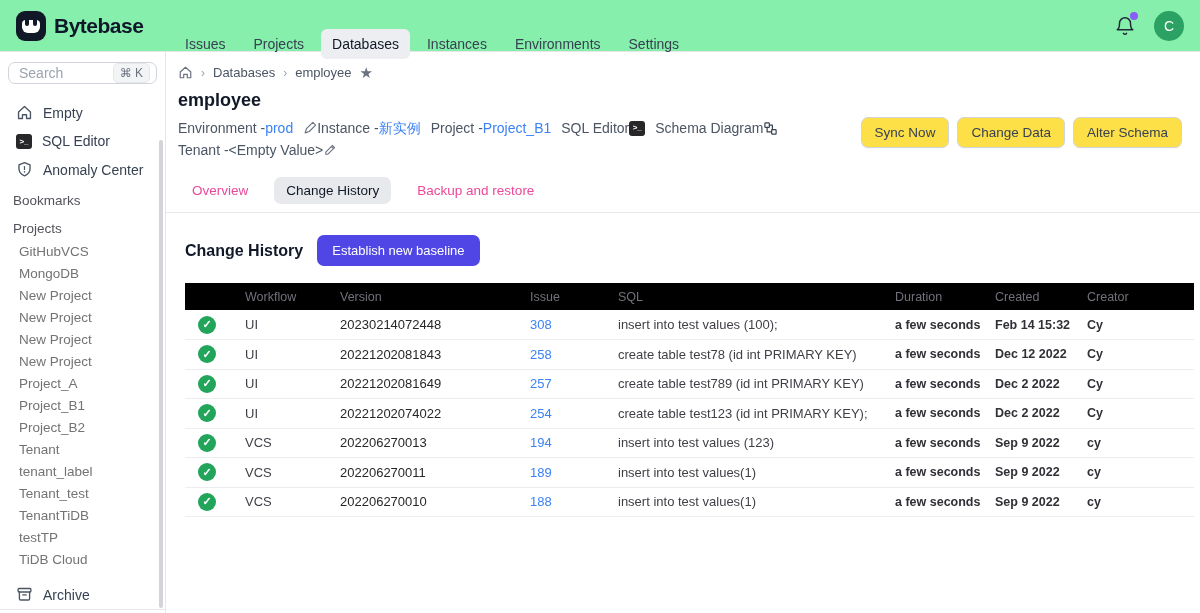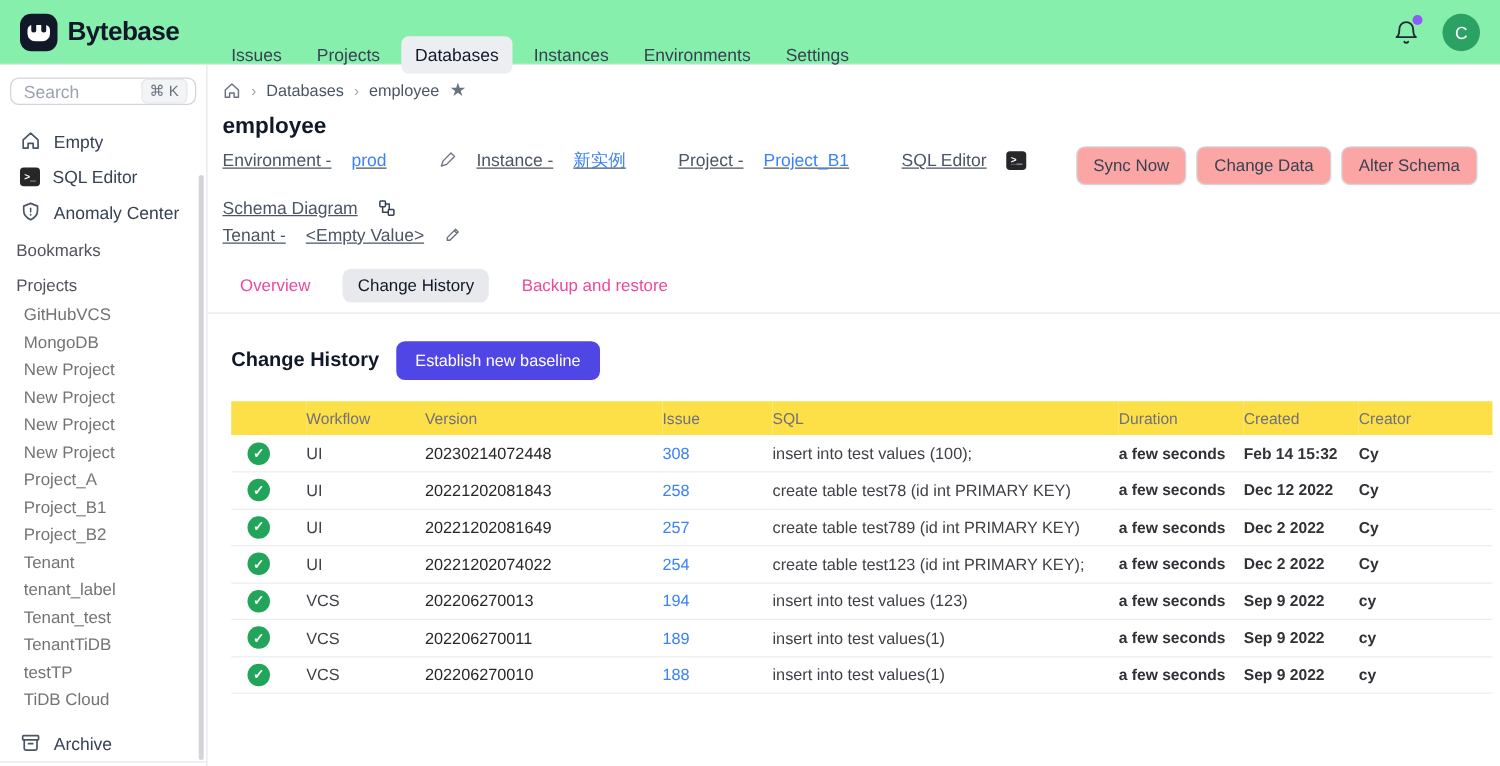--- a/index.html
+++ b/index.html
@@ -59,44 +59,44 @@
     background:#d4d4d8; border-radius:2px; }
 
   
   .crumbs { display:flex; align-items:center; gap:8px; padding:13px 12px 6px 12px;
     font-size:13px; color:#4b5563; }
   .crumbs .sep { color:#9ca3af; font-size:12px; }
   .crumbs .star { color:#6b7280; font-size:15px; line-height:1; }
   .page-title { padding:4px 12px 2px 12px; font-size:18px; font-weight:700; color:#111827; }
   .head-flex { display:flex; align-items:flex-start; padding:4px 12px 0 12px; }
   .meta { font-size:14px; color:#4b5563; line-height:22px; }
-  .meta-row { display:flex; align-items:center; gap:16px; flex-wrap:wrap;text-decoration:underline; }
+  .meta-row { display:flex; align-items:center; gap:0; flex-wrap:wrap; }
   .meta-row .gap { width:10px; }
   .meta a, .blue { color:#3b82f6; text-decoration:none; cursor:pointer; }
   .pencil { color:#6b7280; }
   .actions { margin-left:auto; display:flex; gap:8px; padding-right:6px; }
-  .btn { height:31px; border:1px solid #d1d5db; background:#fca5a5; border-radius:7px;
+  .btn { height:31px; border:1px solid #d1d5db; background:#fde047; border-radius:7px;
     padding:0 13px; font-size:13.5px; color:#374151; display:flex; align-items:center;
     gap:7px; cursor:pointer; box-shadow:0 1px 1px rgba(0,0,0,0.03);
     font-family:"Liberation Sans", sans-serif; white-space:nowrap; }
   .tabs { display:flex; align-items:center; gap:14px; padding:16px 12px 8px 14px;
     border-bottom:1px solid #e5e7eb; }
   .tab { font-size:13.5px; color:#ec4899; padding:6px 12px; border-radius:7px; cursor:pointer; }
   .tab.active { background:#e7e9ec; color:#111827; }
 
   
   .section { padding:22px 6px 0 19px; }
   .section-head { display:flex; align-items:center; gap:14px; }
   .section-title { font-size:16px; font-weight:700; color:#111827; }
   .btn-primary { background:#4f46e5; color:#fff; border:none; border-radius:7px;
     height:31px; padding:0 15px; font-size:13px; cursor:pointer;
     font-family:"Liberation Sans", sans-serif; }
 
   table { border-collapse:collapse; width:1009px; margin-top:17px; table-layout:fixed; }
-  thead th { background:#fde047; font-weight:400; font-size:12.5px; color:#71717a;
+  thead th { background:#000000; font-weight:400; font-size:12.5px; color:#71717a;
     text-align:left; height:27px; padding:0; }
   tbody td { height:29.5px; border-bottom:1px solid #ededf0; font-size:13px;
     color:#3f3f46; padding:0; overflow:hidden; white-space:nowrap; }
   td.c-status { padding-left:13px; }
   .ok-circle { width:18px; height:18px; border-radius:50%; background:#22a55a;
     color:#fff; font-size:11px; font-weight:700; display:flex; align-items:center;
     justify-content:center; }
   td.c-version { color:#27272a; }
   td.c-dur, td.c-created, td.c-creator { color:#303036; font-weight:600; font-size:12.5px; }
   td.c-issue a { color:#3b82f6; text-decoration:none; }

